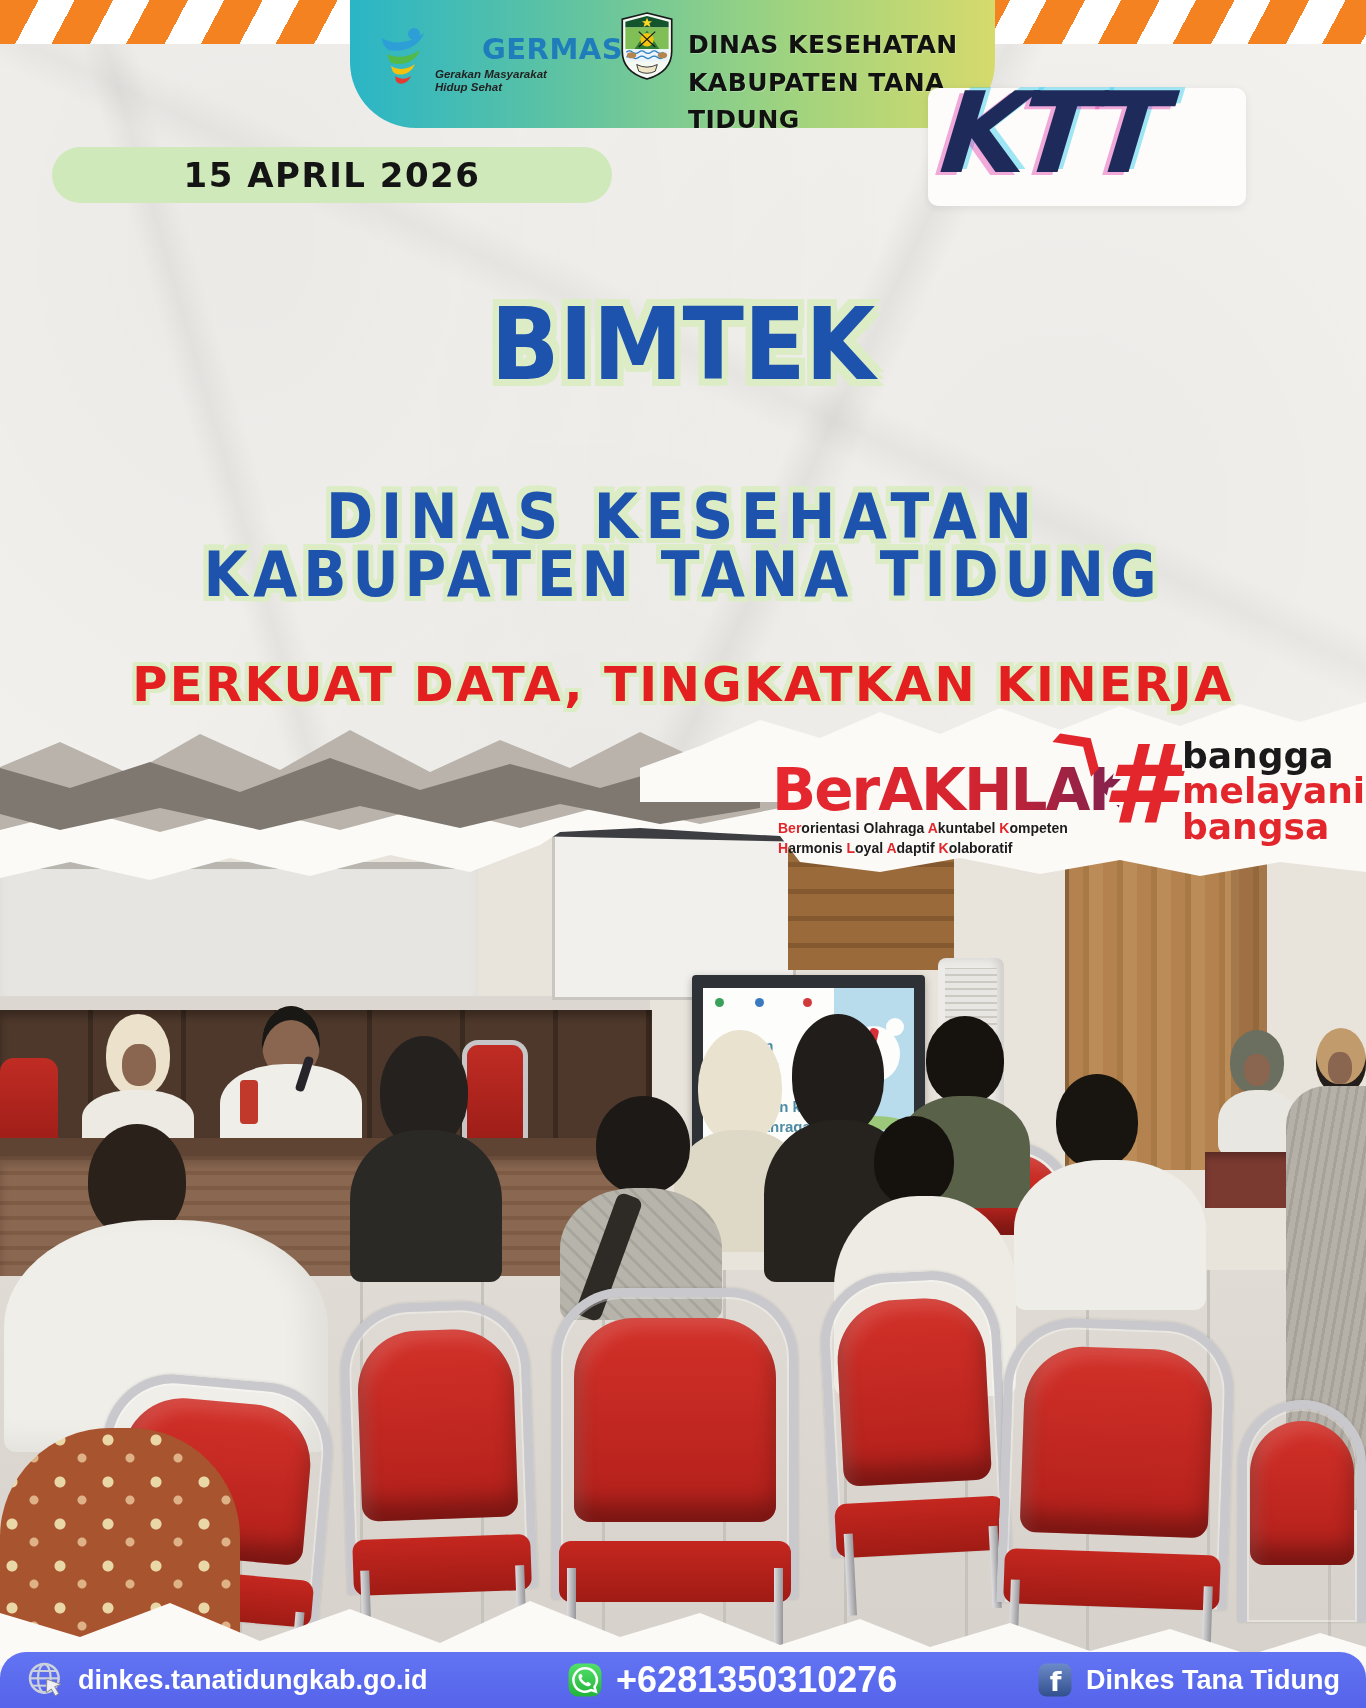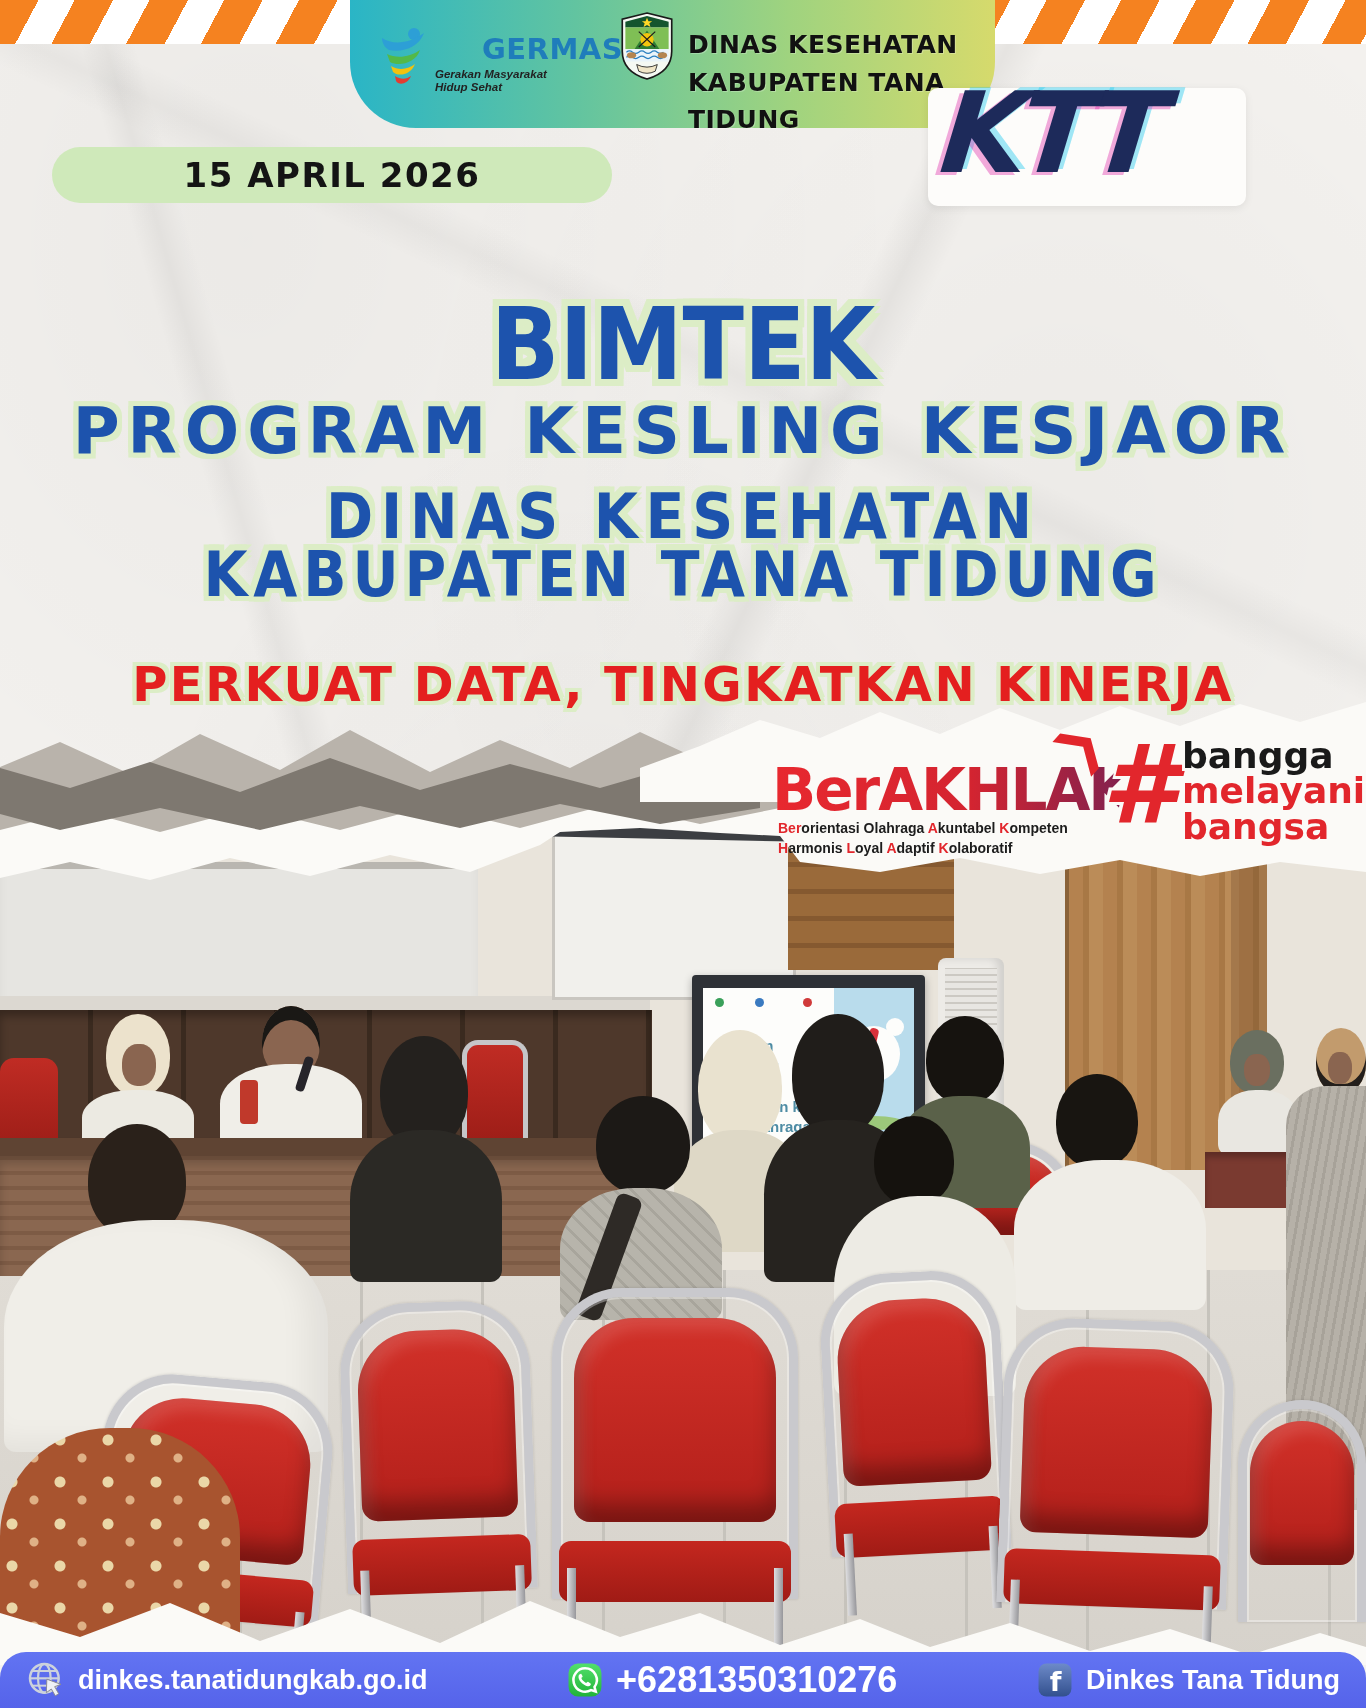--- a/index.html
+++ b/index.html
@@ -84,21 +84,20 @@
   <div class="abs" style="left:928px;top:88px;width:318px;height:118px;background:#fdfcfa;border-radius:10px;box-shadow:0 2px 8px rgba(0,0,0,.08);">
     <div class="abs" style="left:14px;top:-16px;font-family:'DejaVu Sans',sans-serif;font-weight:bold;font-style:italic;font-size:112px;line-height:1.1;color:#1d2a5a;letter-spacing:-8px;transform:skewX(-6deg);
                 text-shadow:-5px 3px 0 rgba(222,44,170,.4),5px -3px 0 rgba(44,205,240,.45);">KTT</div>
   </div>
 
   <div class="abs" style="left:52px;top:147px;width:560px;height:56px;background:#cfe9ba;border-radius:28px;display:flex;align-items:center;justify-content:center;">
     <span style="font-family:'DejaVu Sans',sans-serif;font-weight:bold;font-size:34px;color:#141414;letter-spacing:1.5px;">15 APRIL 2026</span>
   </div>
 
   <div class="abs headline blue outg-lg" style="top:286px;font-size:100px;transform:scaleX(.9);">BIMTEK</div>
-  <div class="abs headline blue outg-md" style="top:394px;font-size:64px;letter-spacing:8px;">PROGRAM KESLING KESJAOR</div>
   <div class="abs headline blue outg-md" style="top:482px;font-size:58px;letter-spacing:8px;transform:scale(.98,1.08);">DINAS KESEHATAN</div>
   <div class="abs headline blue outg-md" style="top:540px;font-size:58px;letter-spacing:6px;transform:scale(.98,1.08);">KABUPATEN TANA TIDUNG</div>
   <div class="abs headline outg-sm" style="top:656px;font-size:48px;letter-spacing:2.5px;color:#e41f1f;">PERKUAT DATA, TINGKATKAN KINERJA</div>
 
   <div class="abs" style="left:0;top:800px;width:1366px;height:865px;background:#e9e4db;overflow:hidden;">
 
     <div class="abs" style="left:0;top:62px;width:478px;height:146px;background:#e6e5e1;border-top:7px solid #b9b6b0;box-shadow:inset 0 -6px 10px rgba(0,0,0,.05);"></div>
 
     <div class="abs" style="left:0;top:196px;width:650px;height:14px;background:#dcd8d1;"></div>
 

